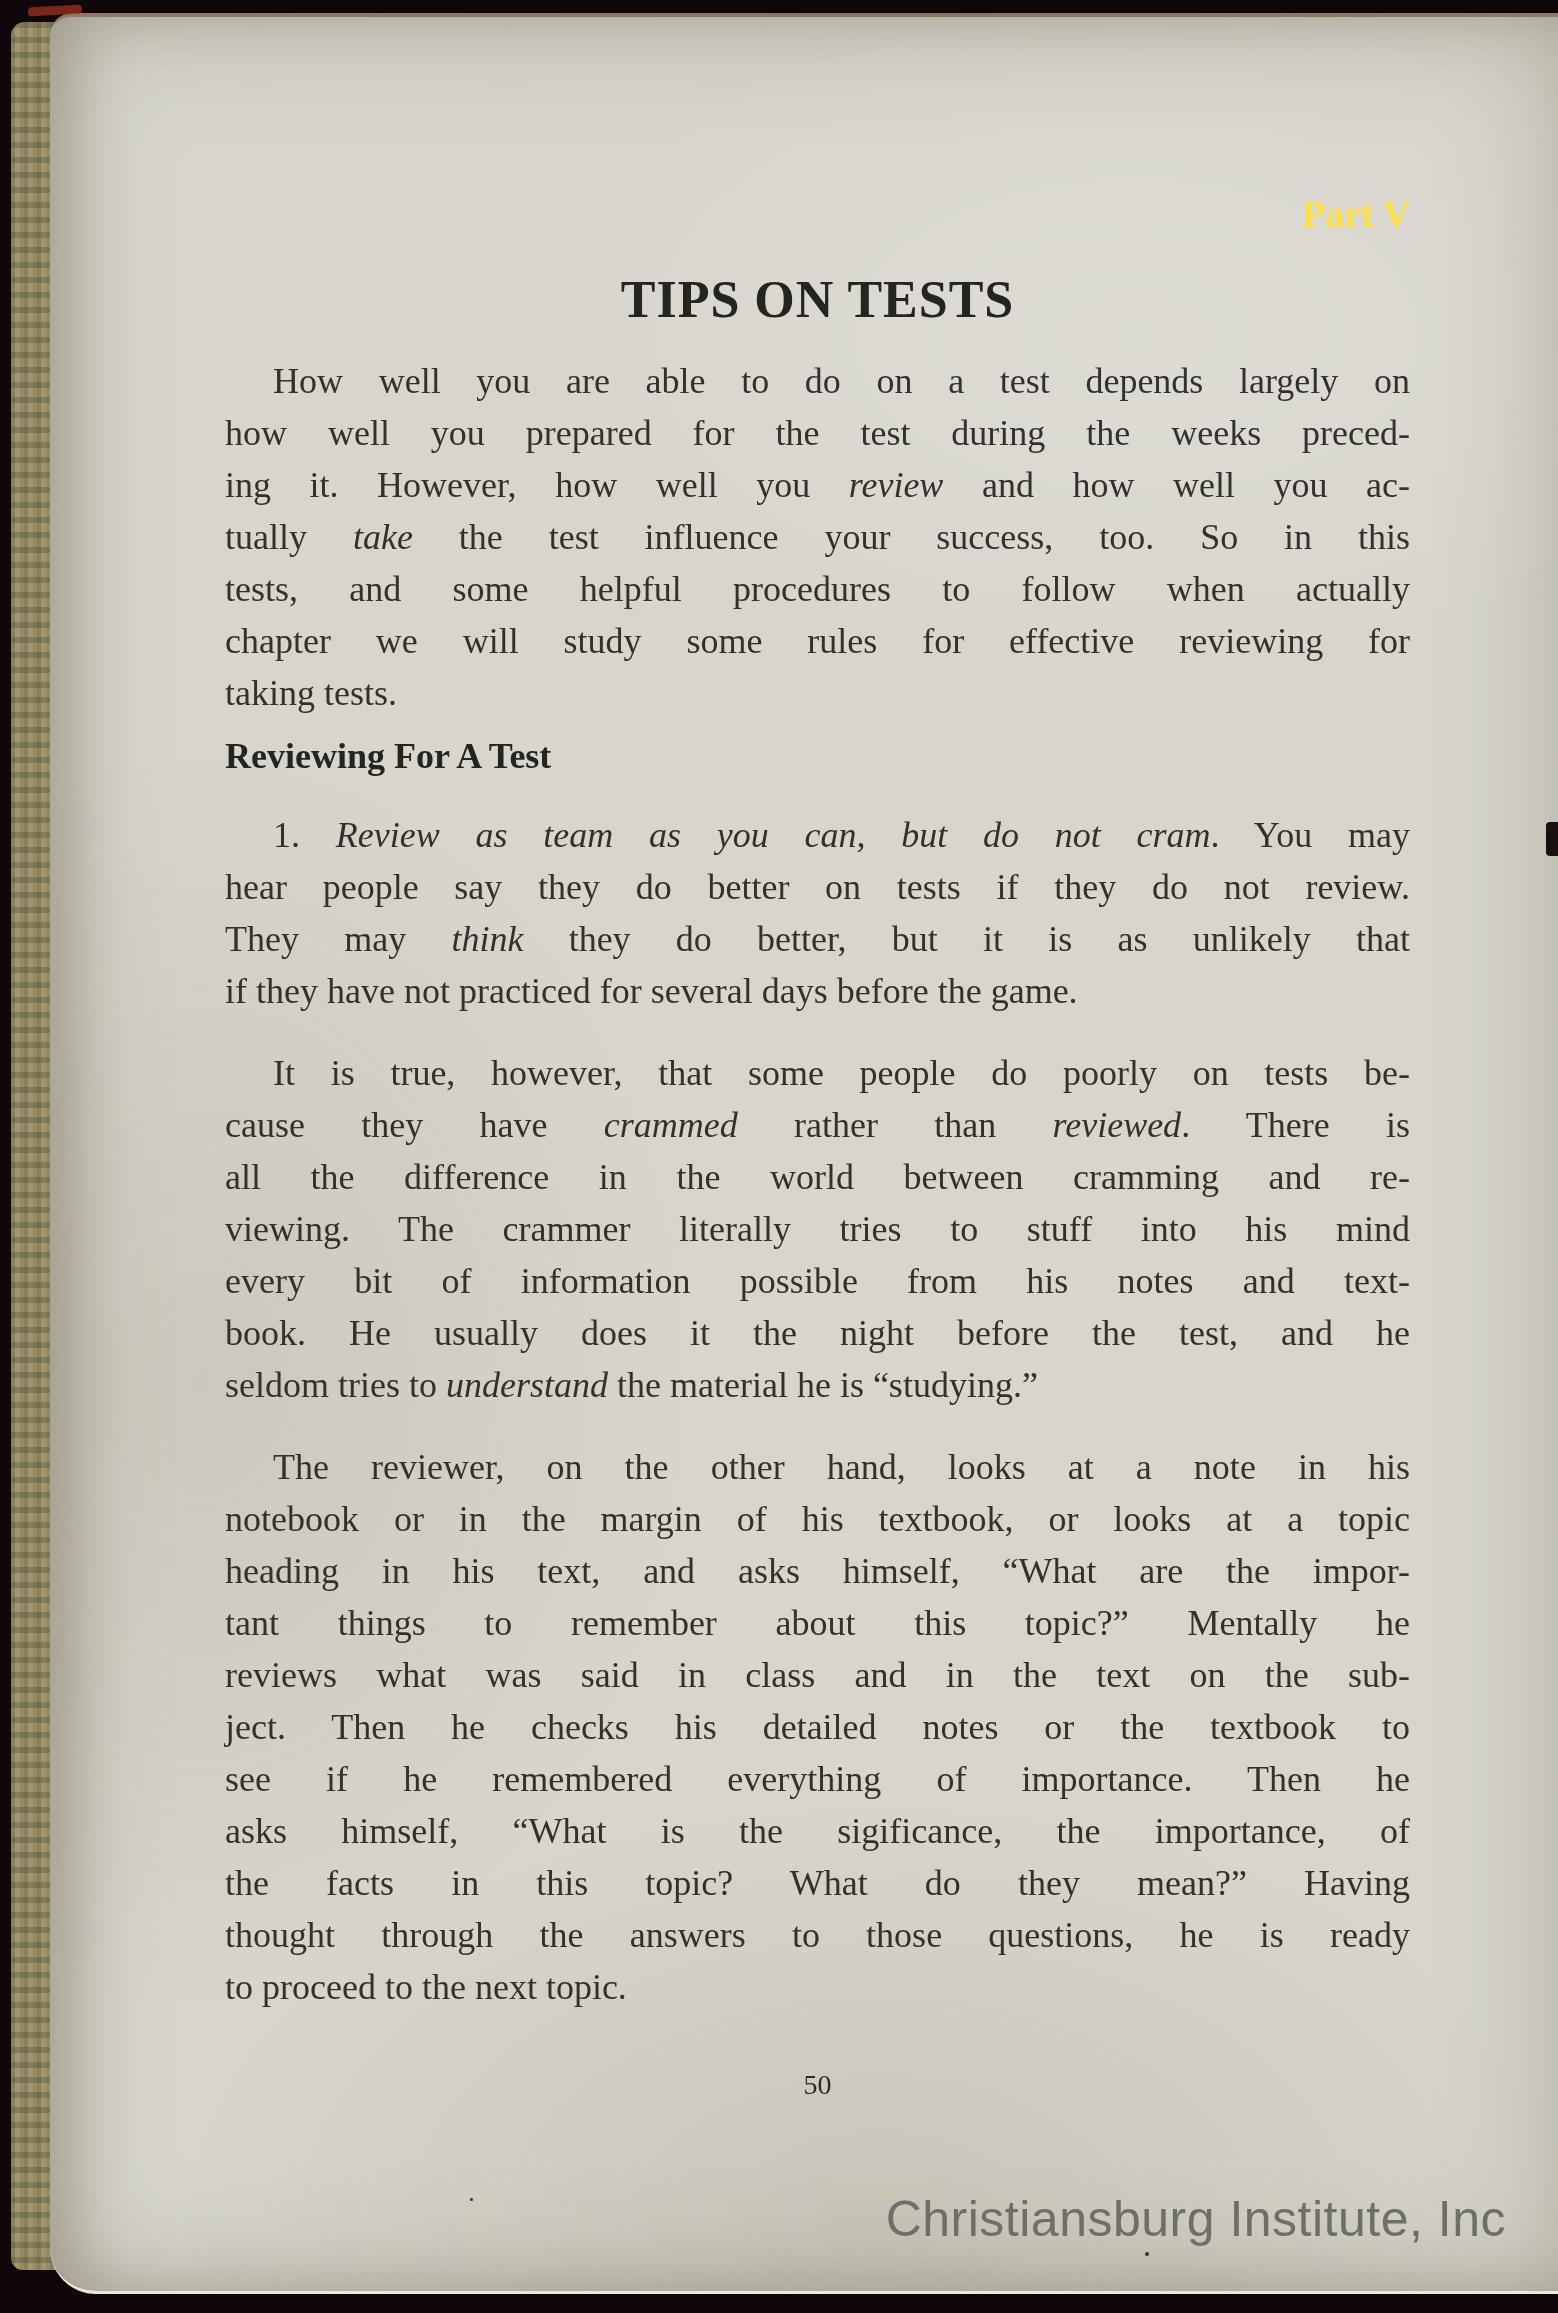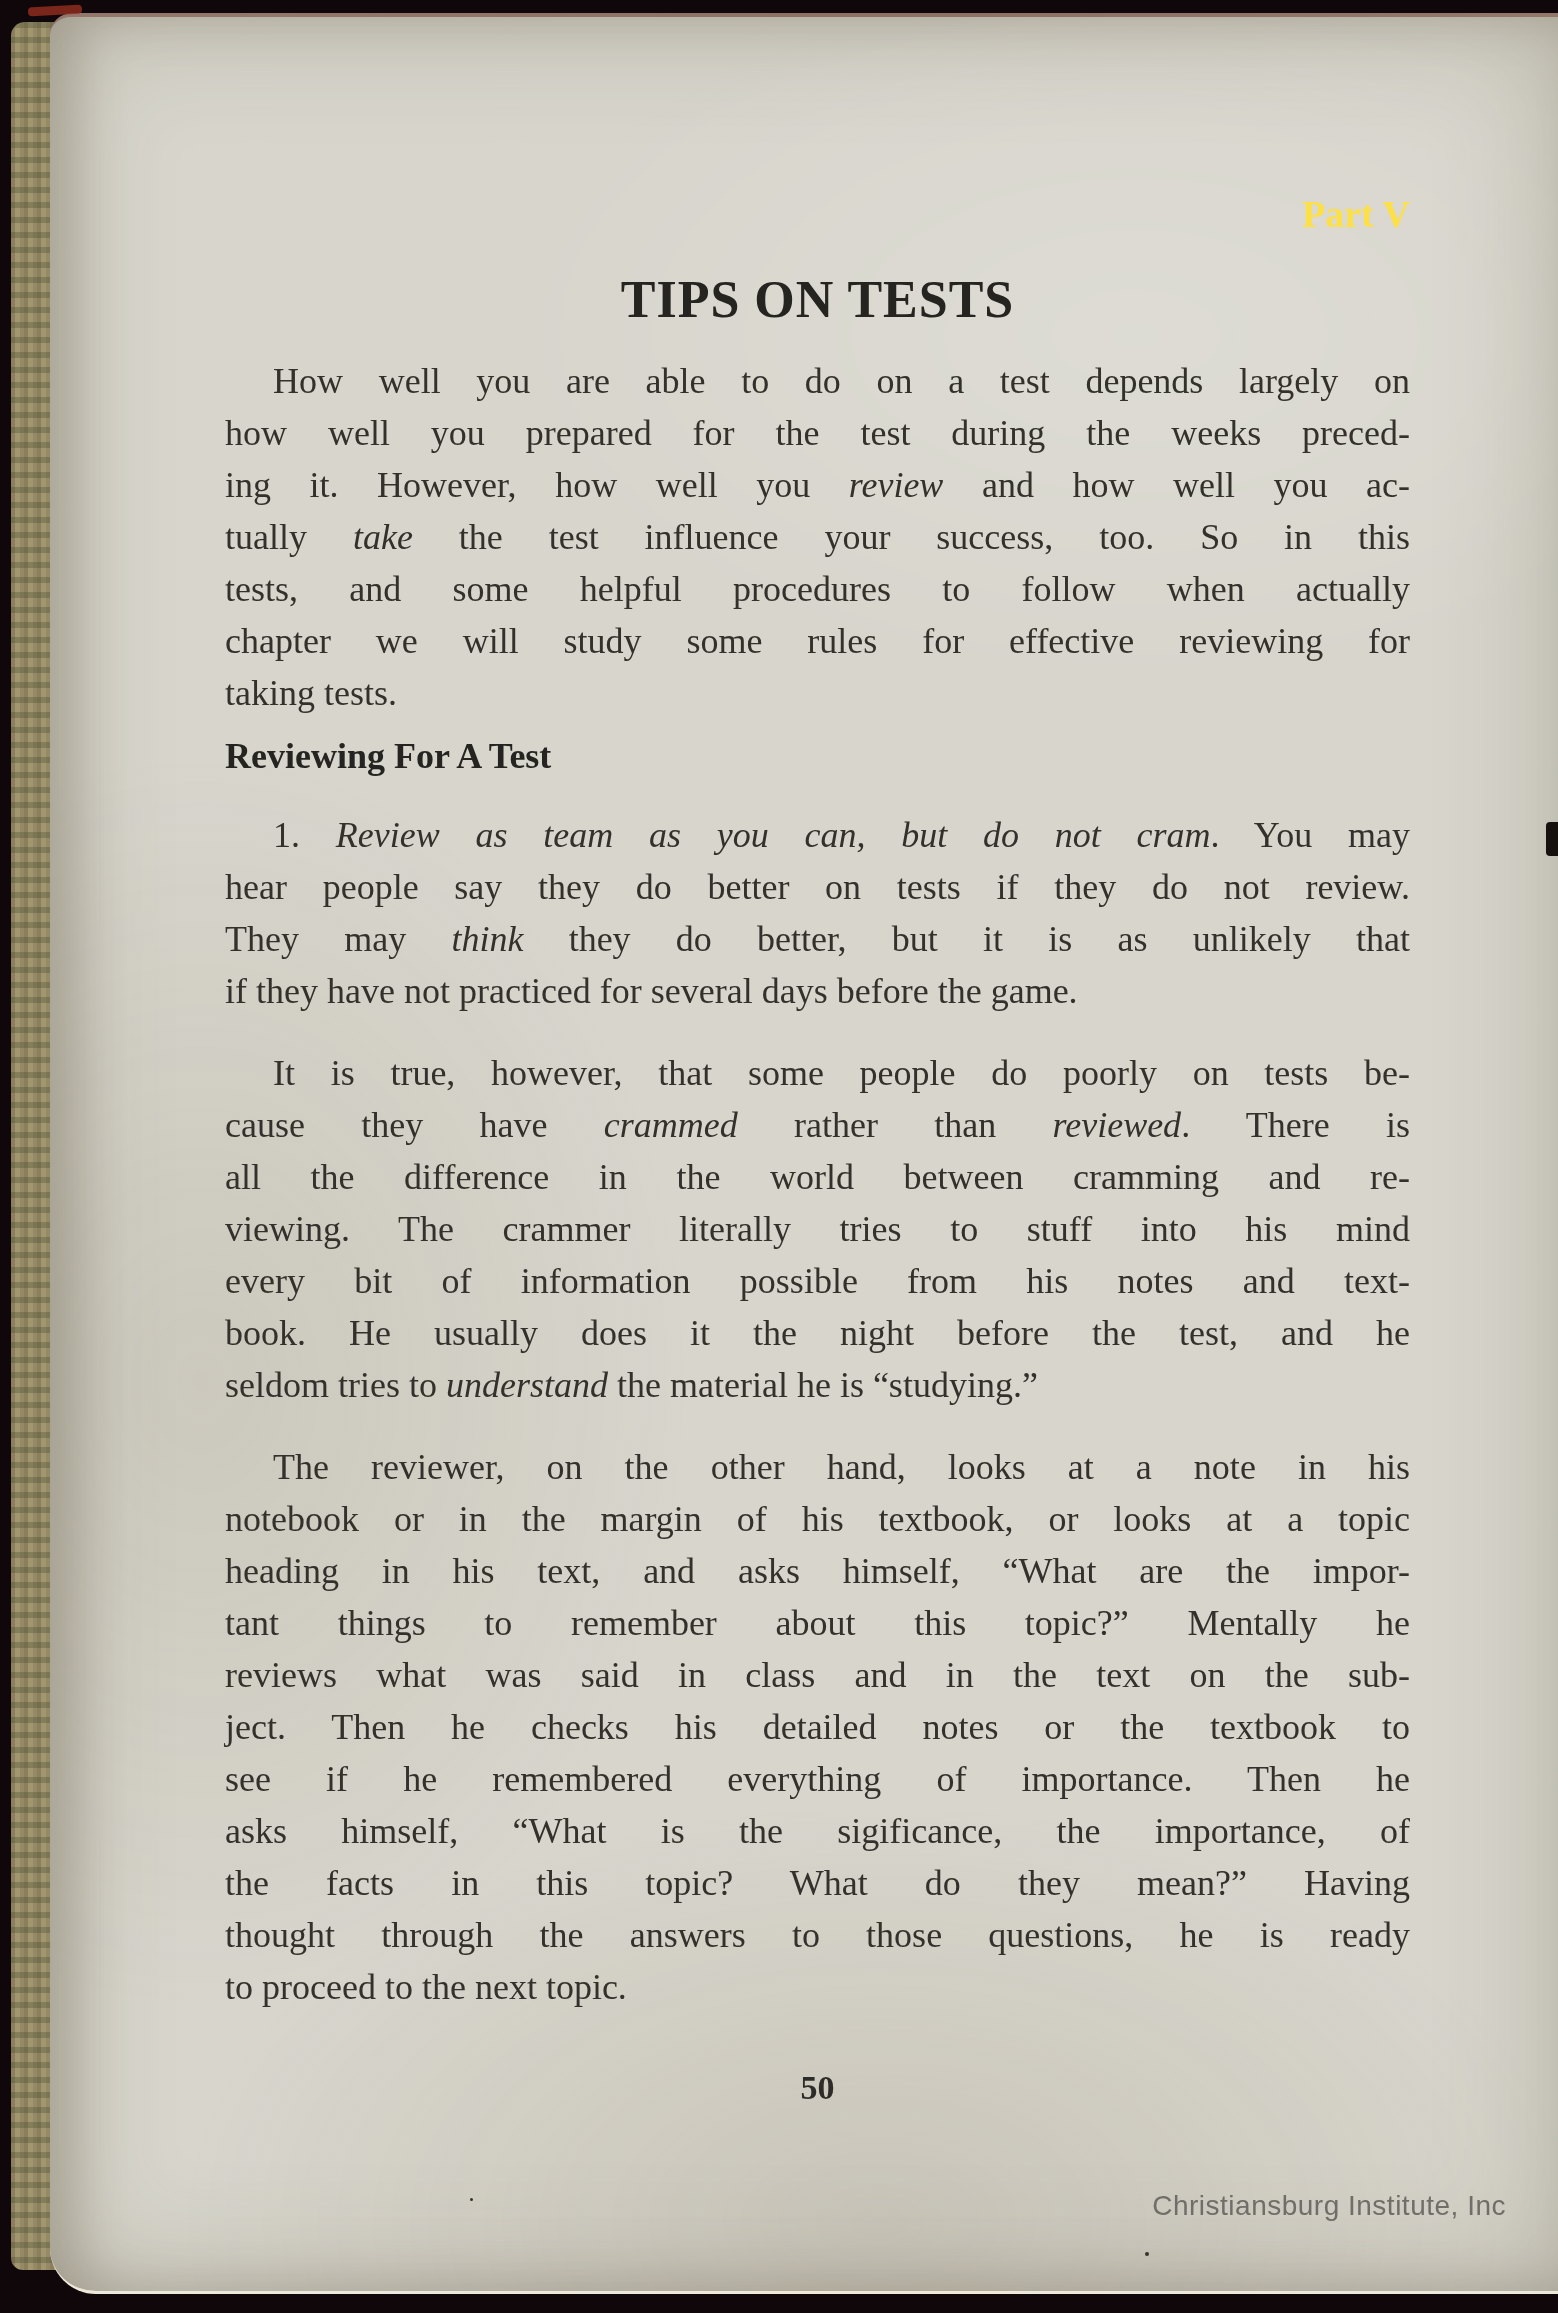--- a/index.html
+++ b/index.html
@@ -55,25 +55,25 @@
     margin-top:37px; letter-spacing:1px; color:#262420;
   }
   .para { font-size:36px; line-height:52px; margin-top:30px; }
   .para .line { text-align:justify; text-align-last:justify; }
   .para .line.first { padding-left:48px; }
   .para .line.last  { text-align-last:left; }
   .it { font-style:italic;font-family:Liberation Serif, serif; }
   .section-heading {
     font-size:36px; font-weight:bold; margin-top:14px; line-height:46px; color:#262420;
   }
-  .page-number { text-align:center; font-size:34px; margin-top:56px; color:#2e2c28;font-weight:bold; }
+  .page-number { text-align:center; font-size:28px; margin-top:56px; color:#2e2c28; }
   .watermark {
     position:absolute; top:2190px; right:52px;
     font-family:"Liberation Sans", sans-serif;
-    font-size:28px; color:#6f6e68; letter-spacing:.5px;
+    font-size:50px; color:#6f6e68; letter-spacing:.5px;
   }
 </style>
 </head>
 <body>
 
 <div class="binding"></div>
 <div class="paper"></div>
 <div class="red-mark"></div>
 <div class="right-dash"></div>
 <div class="speck s1"></div>

